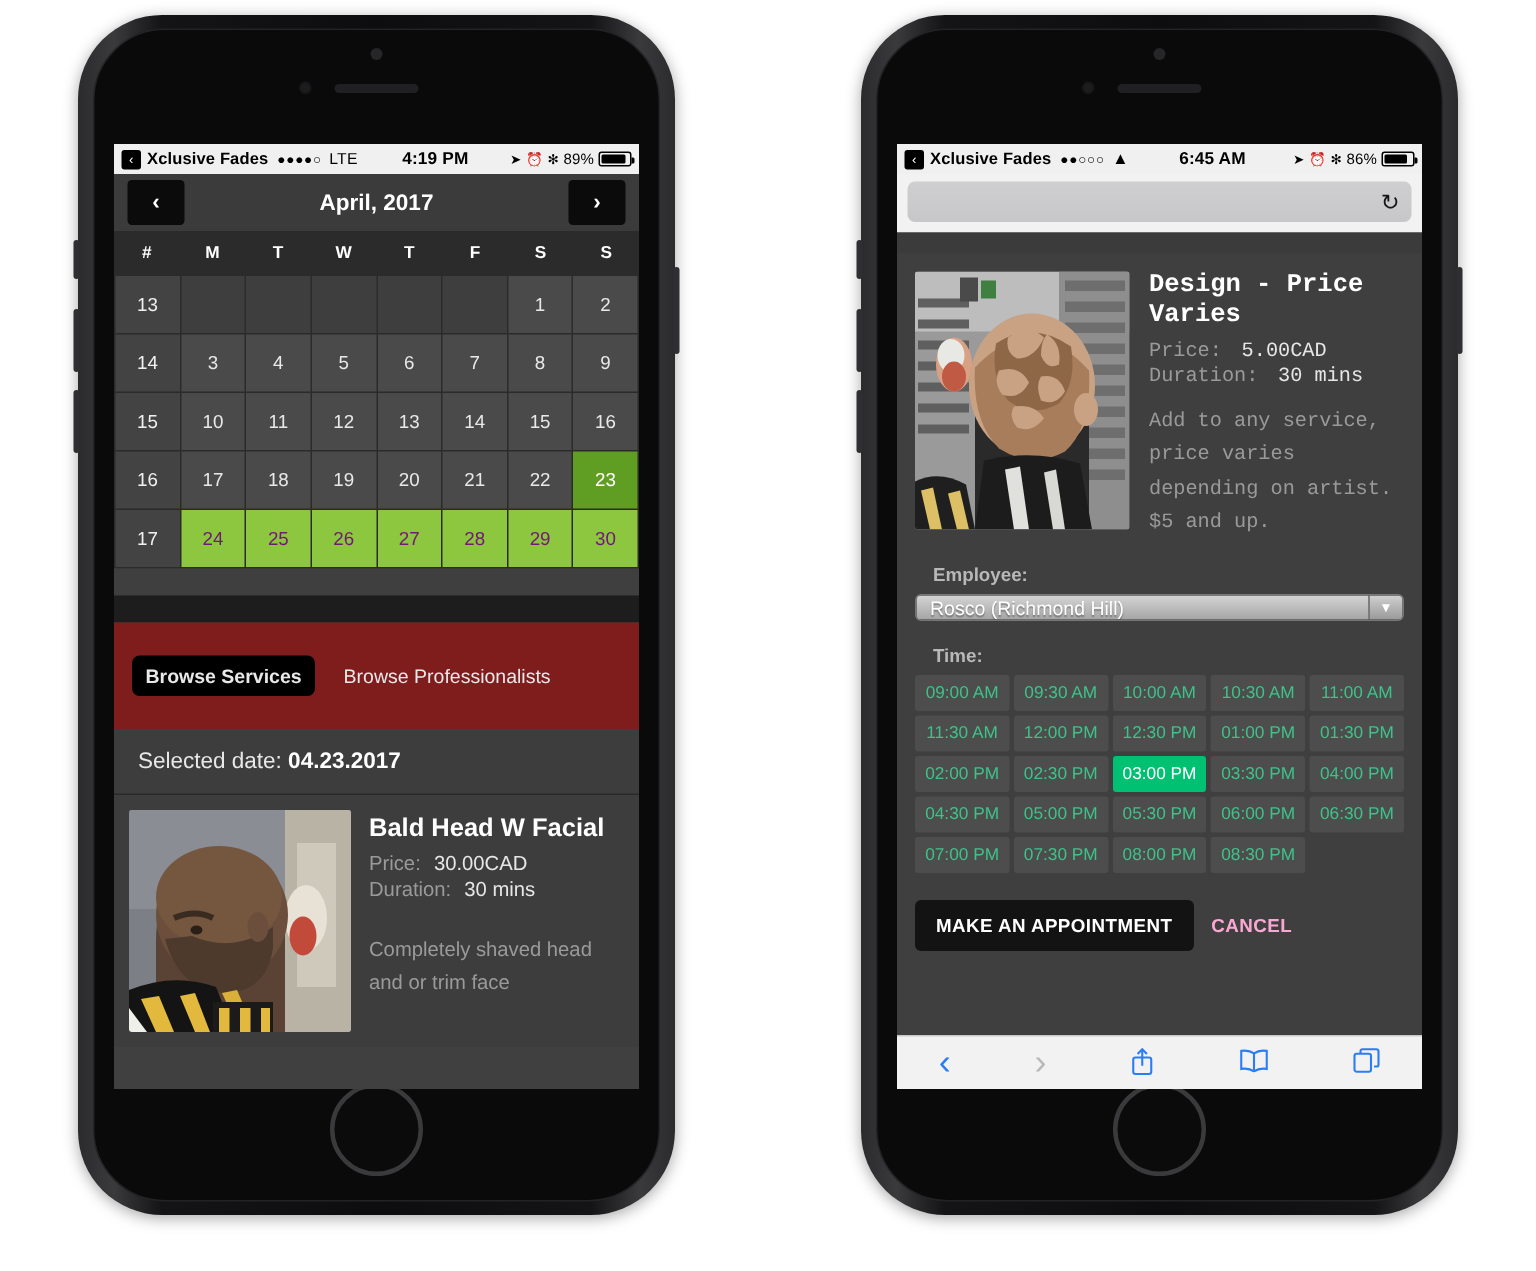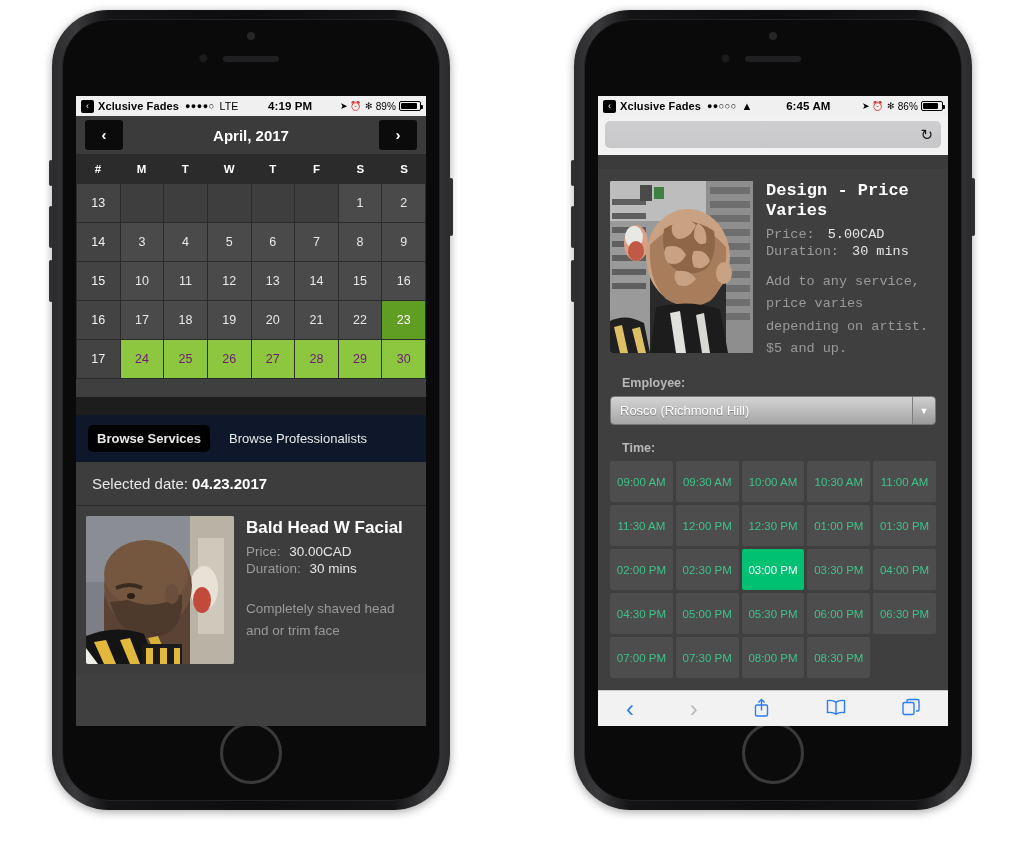--- a/index.html
+++ b/index.html
@@ -116,21 +116,21 @@
   }
   .cell.wk { background:#434343; color:#f0f0f0; }
   .cell.empty { background:#3e3e3e; }
   .cell.avail { background:#8dc63f; color:#701a75; }
   .cell.sel   { background:#5f9e22; color:#ffffff; }
 
   .cal-gap { height: 18px; background:#3f3f3f; }
   .cal-strip { height: 18px; background:#1d1d1d; }
 
   .tabs {
-    background: #0f172a; padding: 10px 12px; display:flex; align-items:flex-start; gap: 10px;
+    background: #7f1d1d; padding: 22px 12px; display:flex; align-items:flex-start; gap: 10px;
   }
   .tab {
     color:#e9e9e9; font-size: 13px; padding: 6px 9px; border-radius: 5px;
   }
   .tab.active { background:#000; font-weight: 600; }
 
   .selected-date {
     background: #3d3d3d; padding: 13px 16px;
     color:#e8e8e8; font-size: 15px; border-bottom: 1px solid #2a2a2a;
   }
@@ -160,38 +160,38 @@
   .safari-gap { height: 14px; background:#3b3b3b; }
 
   .detail { background:#3f3f3f; padding: 12px 12px 0 12px; }
   .detail-top { display:flex; gap: 13px; font-family: Liberation Mono, monospace; }
   .detail-photo { width: 143px; height: 172px; flex:none; overflow:hidden; position:relative; border-radius:2px; }
   .detail-info { flex:1; min-width:0; }
   .detail-title { color:#fff; font-size: 17px; font-weight:bold; line-height:1.15; margin-bottom:7px; }
 
   .form-label { color:#b8b8b8; font-size: 12.5px; font-weight:bold; margin: 16px 0 6px 12px; }
   .select-wrap {
-    height: 29px; display:flex; align-items:stretch;
+    height: 18px; display:flex; align-items:stretch;
     border: 1px solid #777; border-radius: 4px; overflow:hidden;
   }
   .select-val {
     flex:1; background: linear-gradient(180deg,#d4d4d4 0%,#a5a5a5 100%);
     display:flex; align-items:center; padding: 0 9px;
     font-size: 13px; color:#ffffff; text-shadow: 0 1px 1px rgba(0,0,0,.35);
   }
   .select-arrow {
     width: 23px; background: linear-gradient(180deg,#cfcfcf 0%,#9a9a9a 100%);
     border-left: 1px solid #7d7d7d;
     display:flex; align-items:center; justify-content:center;
     font-size: 9px; color:#ffffff;
   }
 
   .slots { display:grid; grid-template-columns: repeat(5, 1fr); gap: 3px; }
   .slot {
-    height: 41px; display:flex; align-items:center; justify-content:center;
+    height: 24px; display:flex; align-items:center; justify-content:center;
     background:#4d4d4d; color:#3ec28a; font-size: 11.5px; border-radius: 2px;
   }
   .slot.sel { background:#00c172; color:#ffffff; }
   .slot.blank { background:transparent; }
 
   .actions { display:flex; align-items:center; gap: 12px; margin-top: 18px; }
   .btn-primary {
     background:#131313; color:#fff; font-size: 12.5px; font-weight:bold;
     padding: 10px 14px; border-radius: 4px; letter-spacing: .3px;
   }

